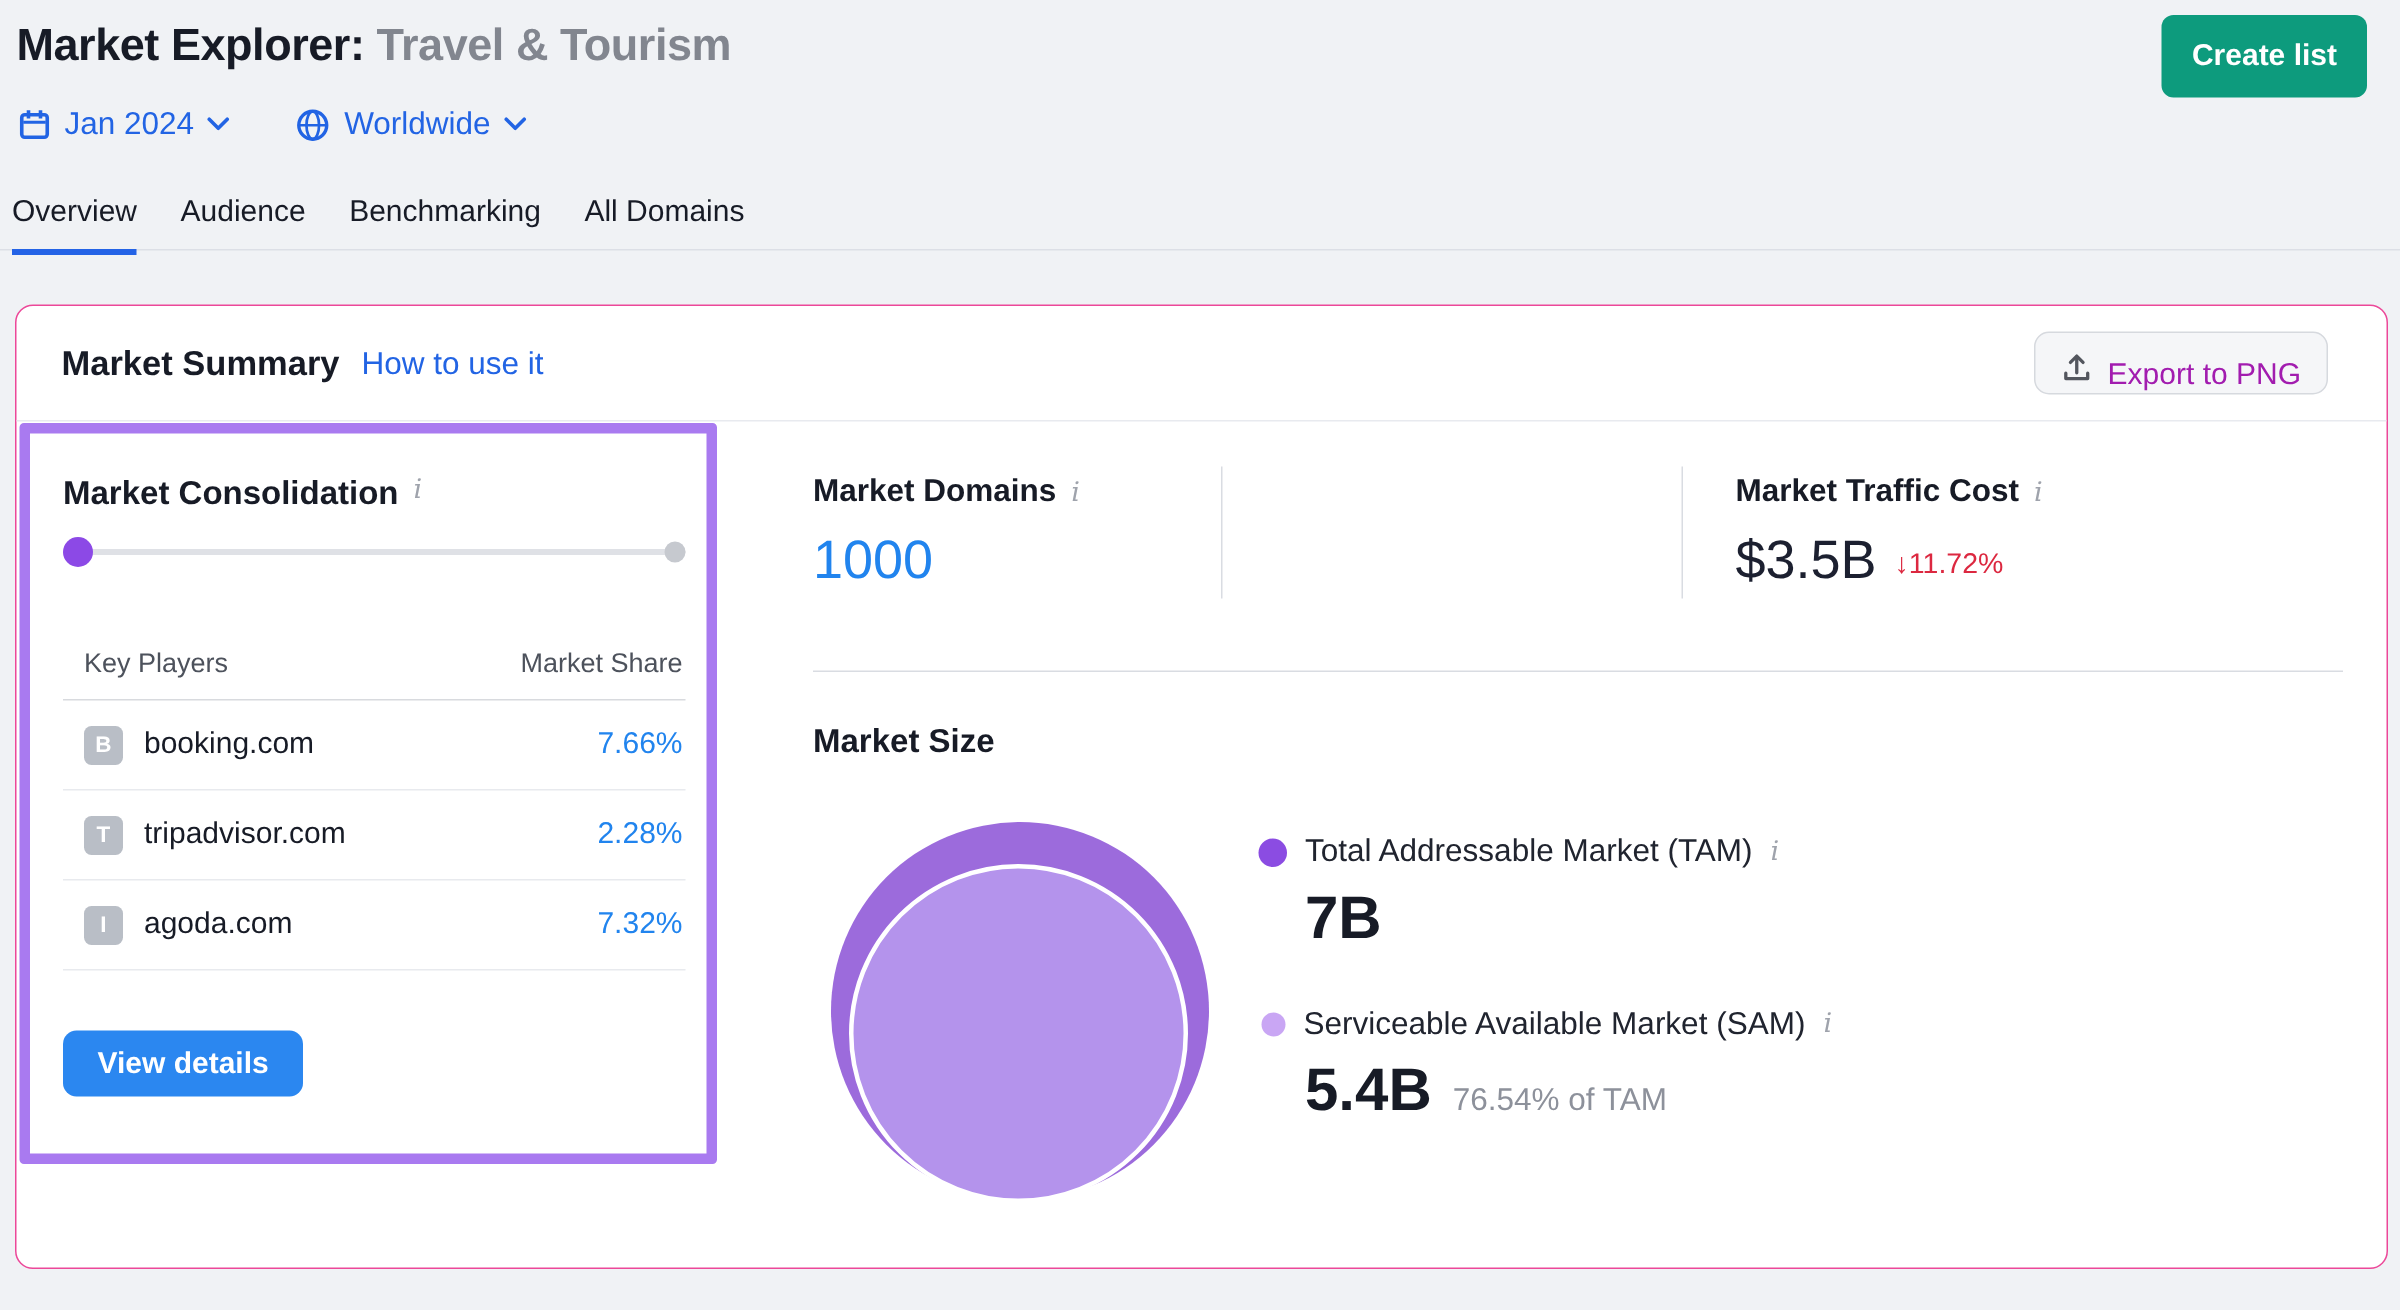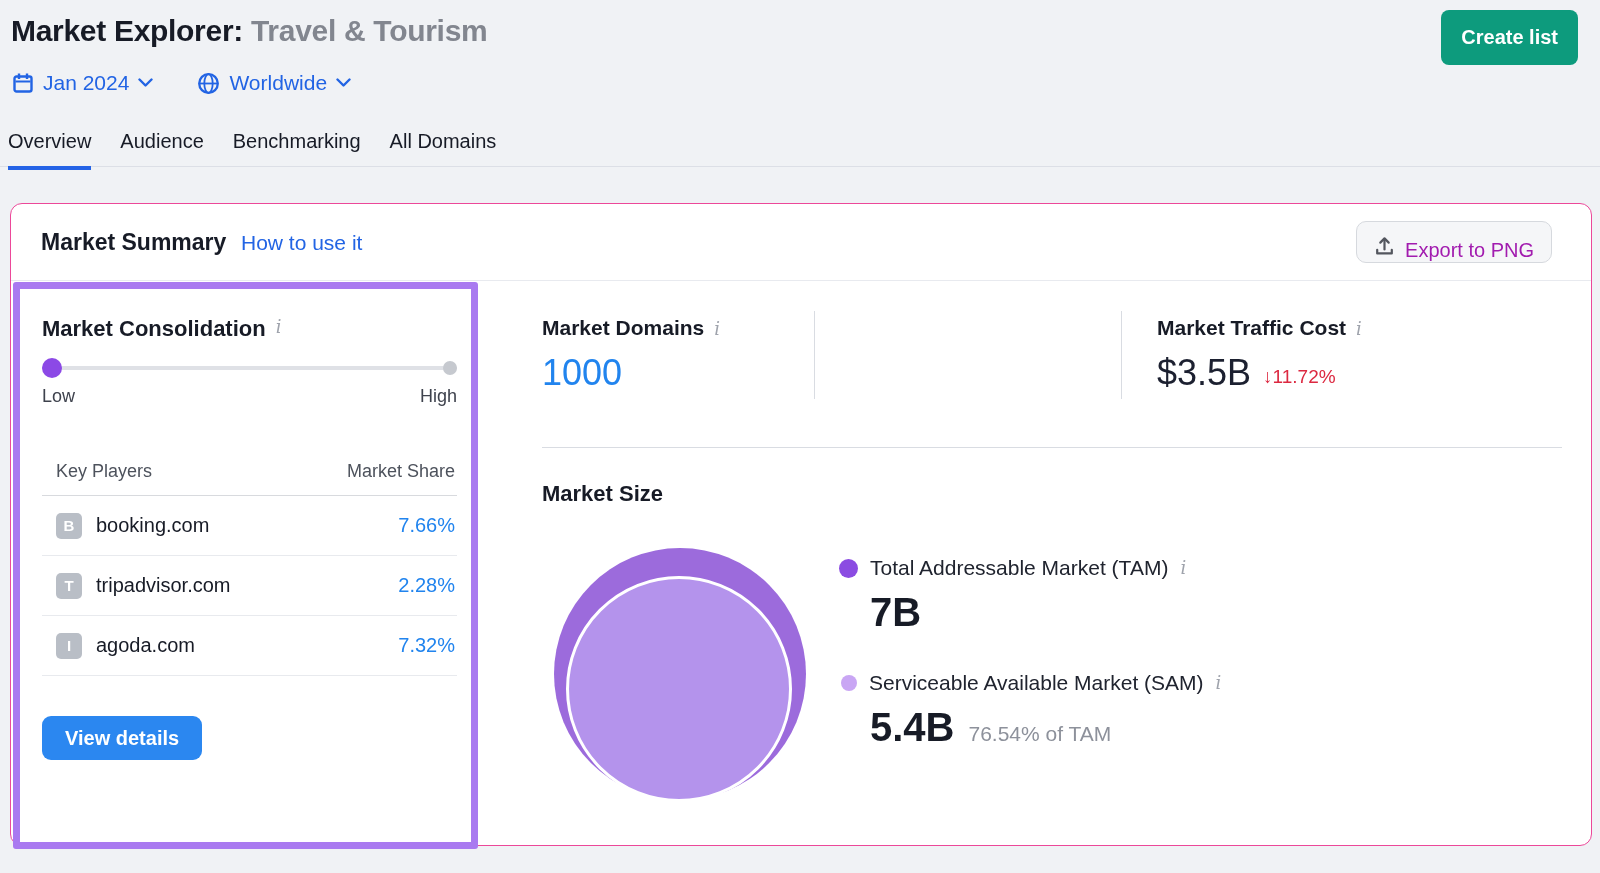--- a/index.html
+++ b/index.html
@@ -36,21 +36,21 @@
   .card-title { position:absolute; left:30px; top:25px; font-size:23px; font-weight:bold; }
   .how-link { position:absolute; left:230px; top:27px; font-size:21px; color:#2264e4; text-decoration:none; cursor:pointer; }
   .export-btn {
     position:absolute; right:39px; top:17px; height:42px; padding:0 17px;
     background:#f5f6f8; border:1px solid #d6d9de; border-radius:10px;
     display:flex; align-items:flex-end; gap:10px;
     font-family:inherit; font-size:20px; color:#a21caf; cursor:pointer;
   }
   
   .consolidation {
-    position:absolute; left:2px; top:78px; width:465px; height:567px;
+    position:absolute; left:2px; top:78px; width:465px; height:494px;
     border:7px solid #a97af0; border-radius:3px; background:#fff;
     padding:27px 14px 0 22px;
   }
   .section-title-row { display:flex; align-items:flex-start; gap:10px; }
   .section-title { font-size:22px; font-weight:bold; line-height:26px; }
   .info-i {
     font-family:"DejaVu Serif", serif; font-style:italic;
     color:#9fa3ac; font-size:18px; line-height:22px; cursor:pointer;
   }
   .info-i::before { content:"i"; }
@@ -176,24 +176,20 @@
     <div class="section-title-row">
       <span class="section-title">Market Consolidation</span>
       <span class="info-i"></span>
     </div>
 
     <div class="slider">
       <div class="slider-track"></div>
       <div class="slider-thumb-low"></div>
       <div class="slider-thumb-high"></div>
     </div>
-    <div class="slider-labels">
-      <span>Low</span>
-      <span>High</span>
-    </div>
 
     <div class="kp-table">
       <div class="kp-head">
         <span>Key Players</span>
         <span>Market Share</span>
       </div>
       <div class="kp-row">
         <span class="kp-badge">B</span>
         <span class="kp-domain">booking.com</span>
         <span class="kp-share">7.66%</span>

